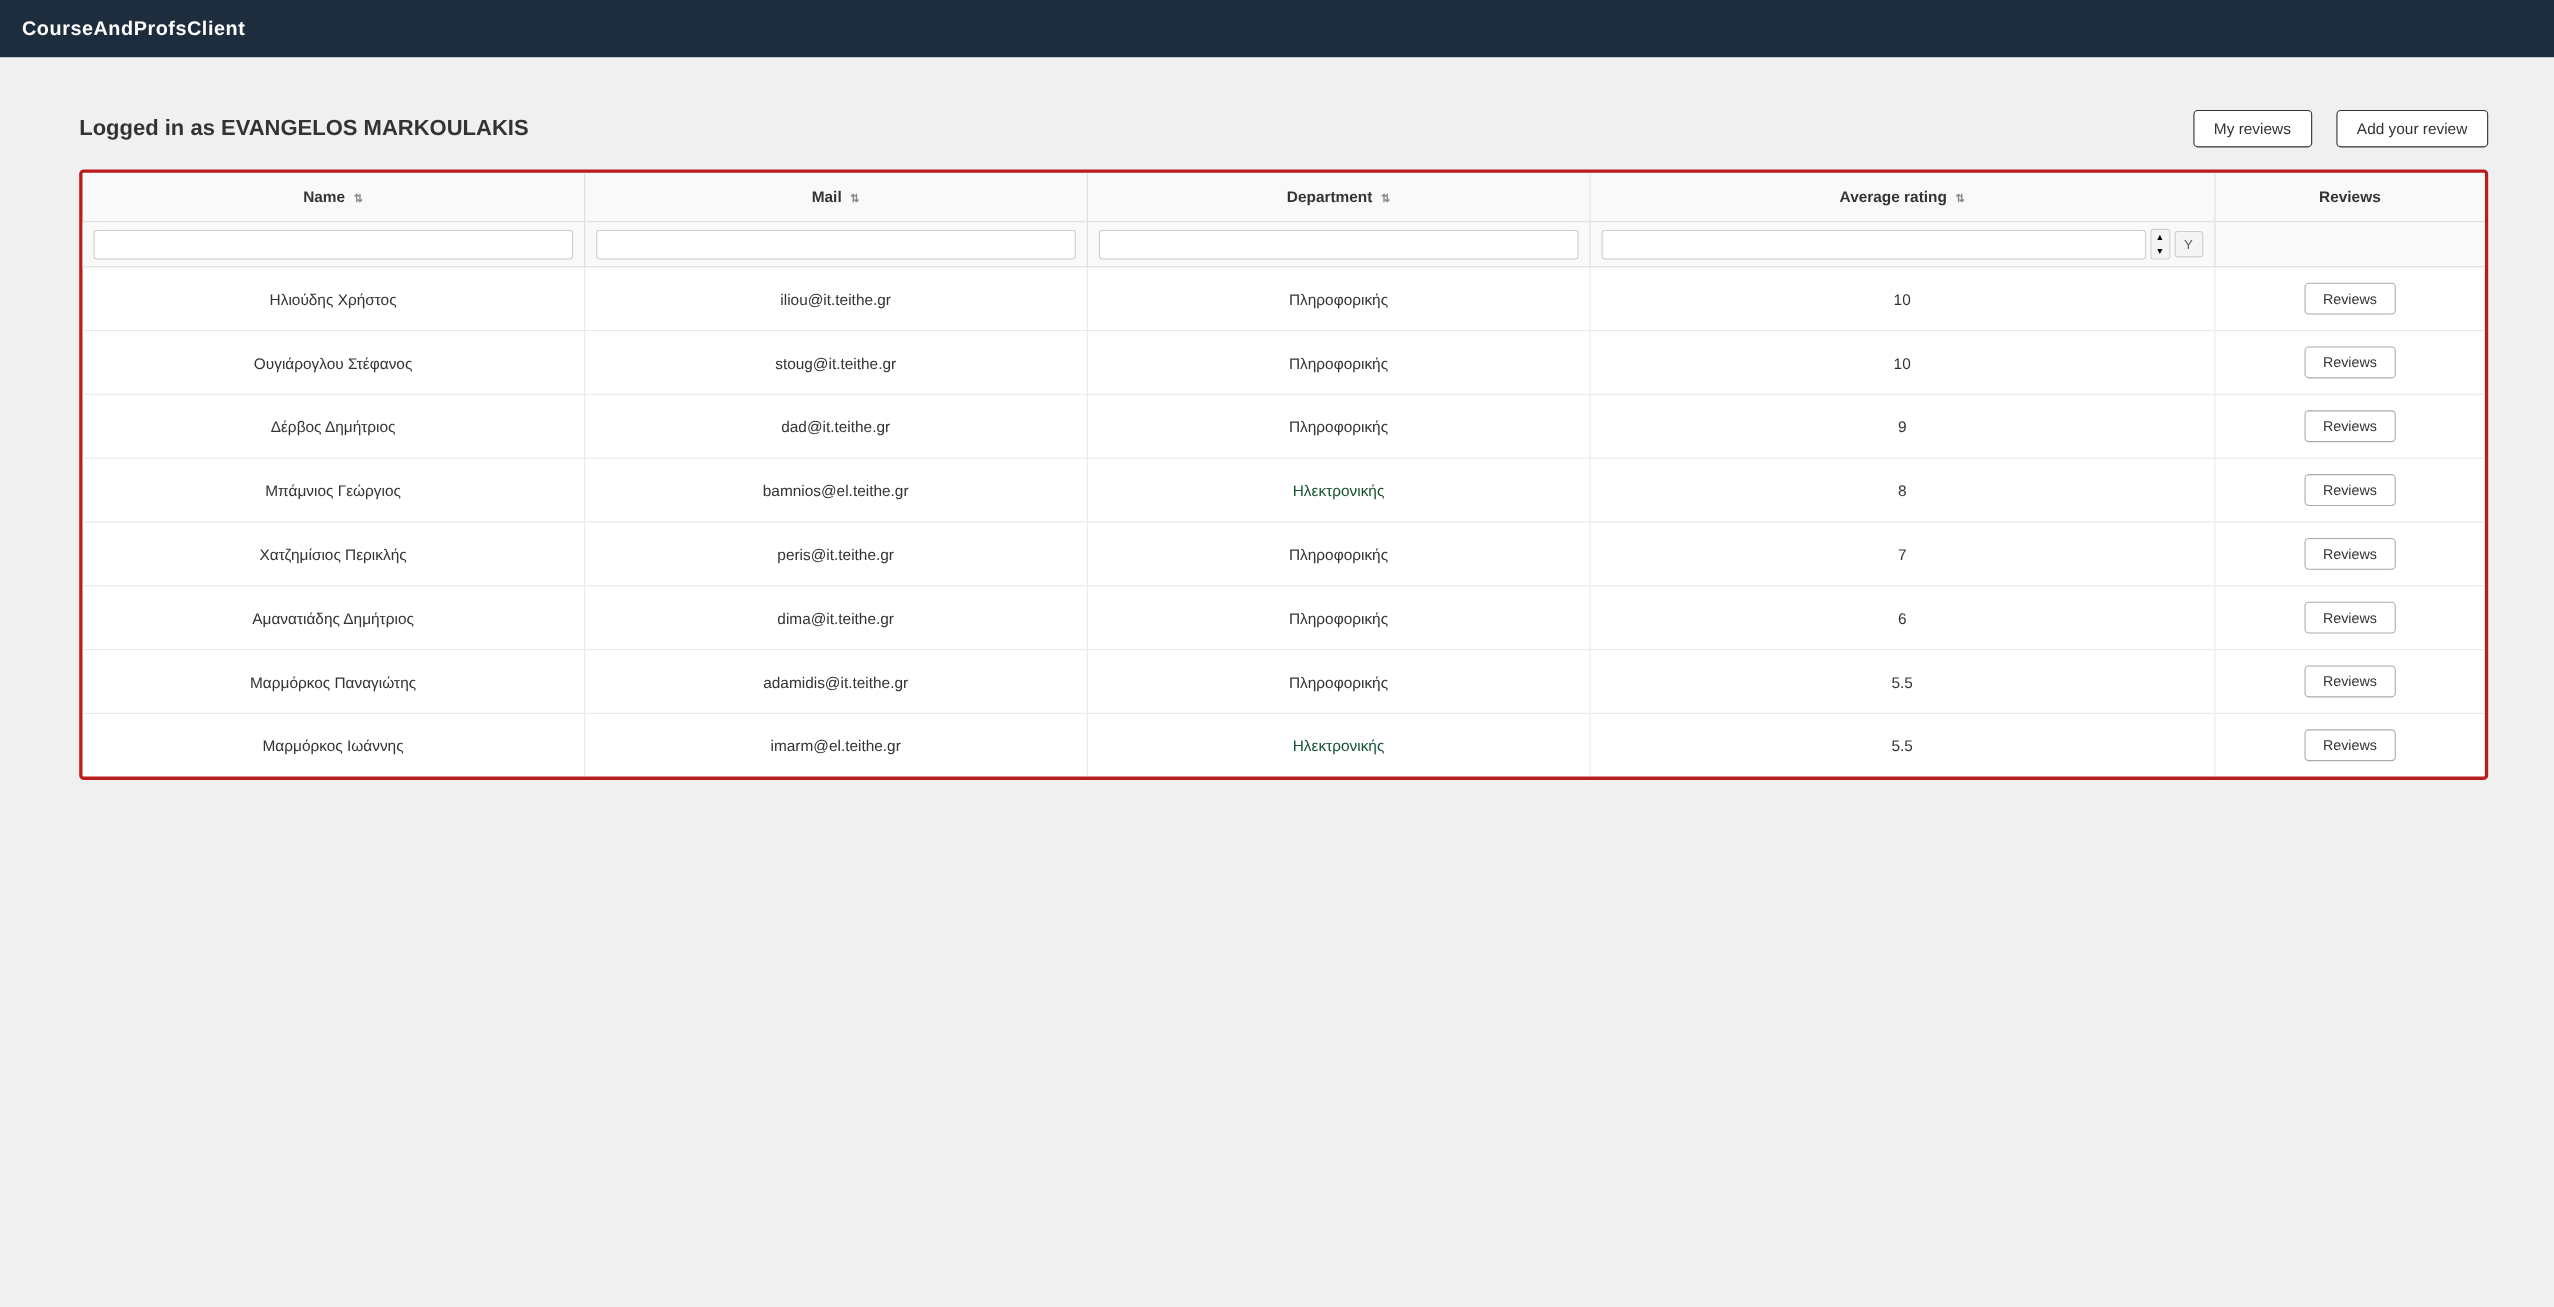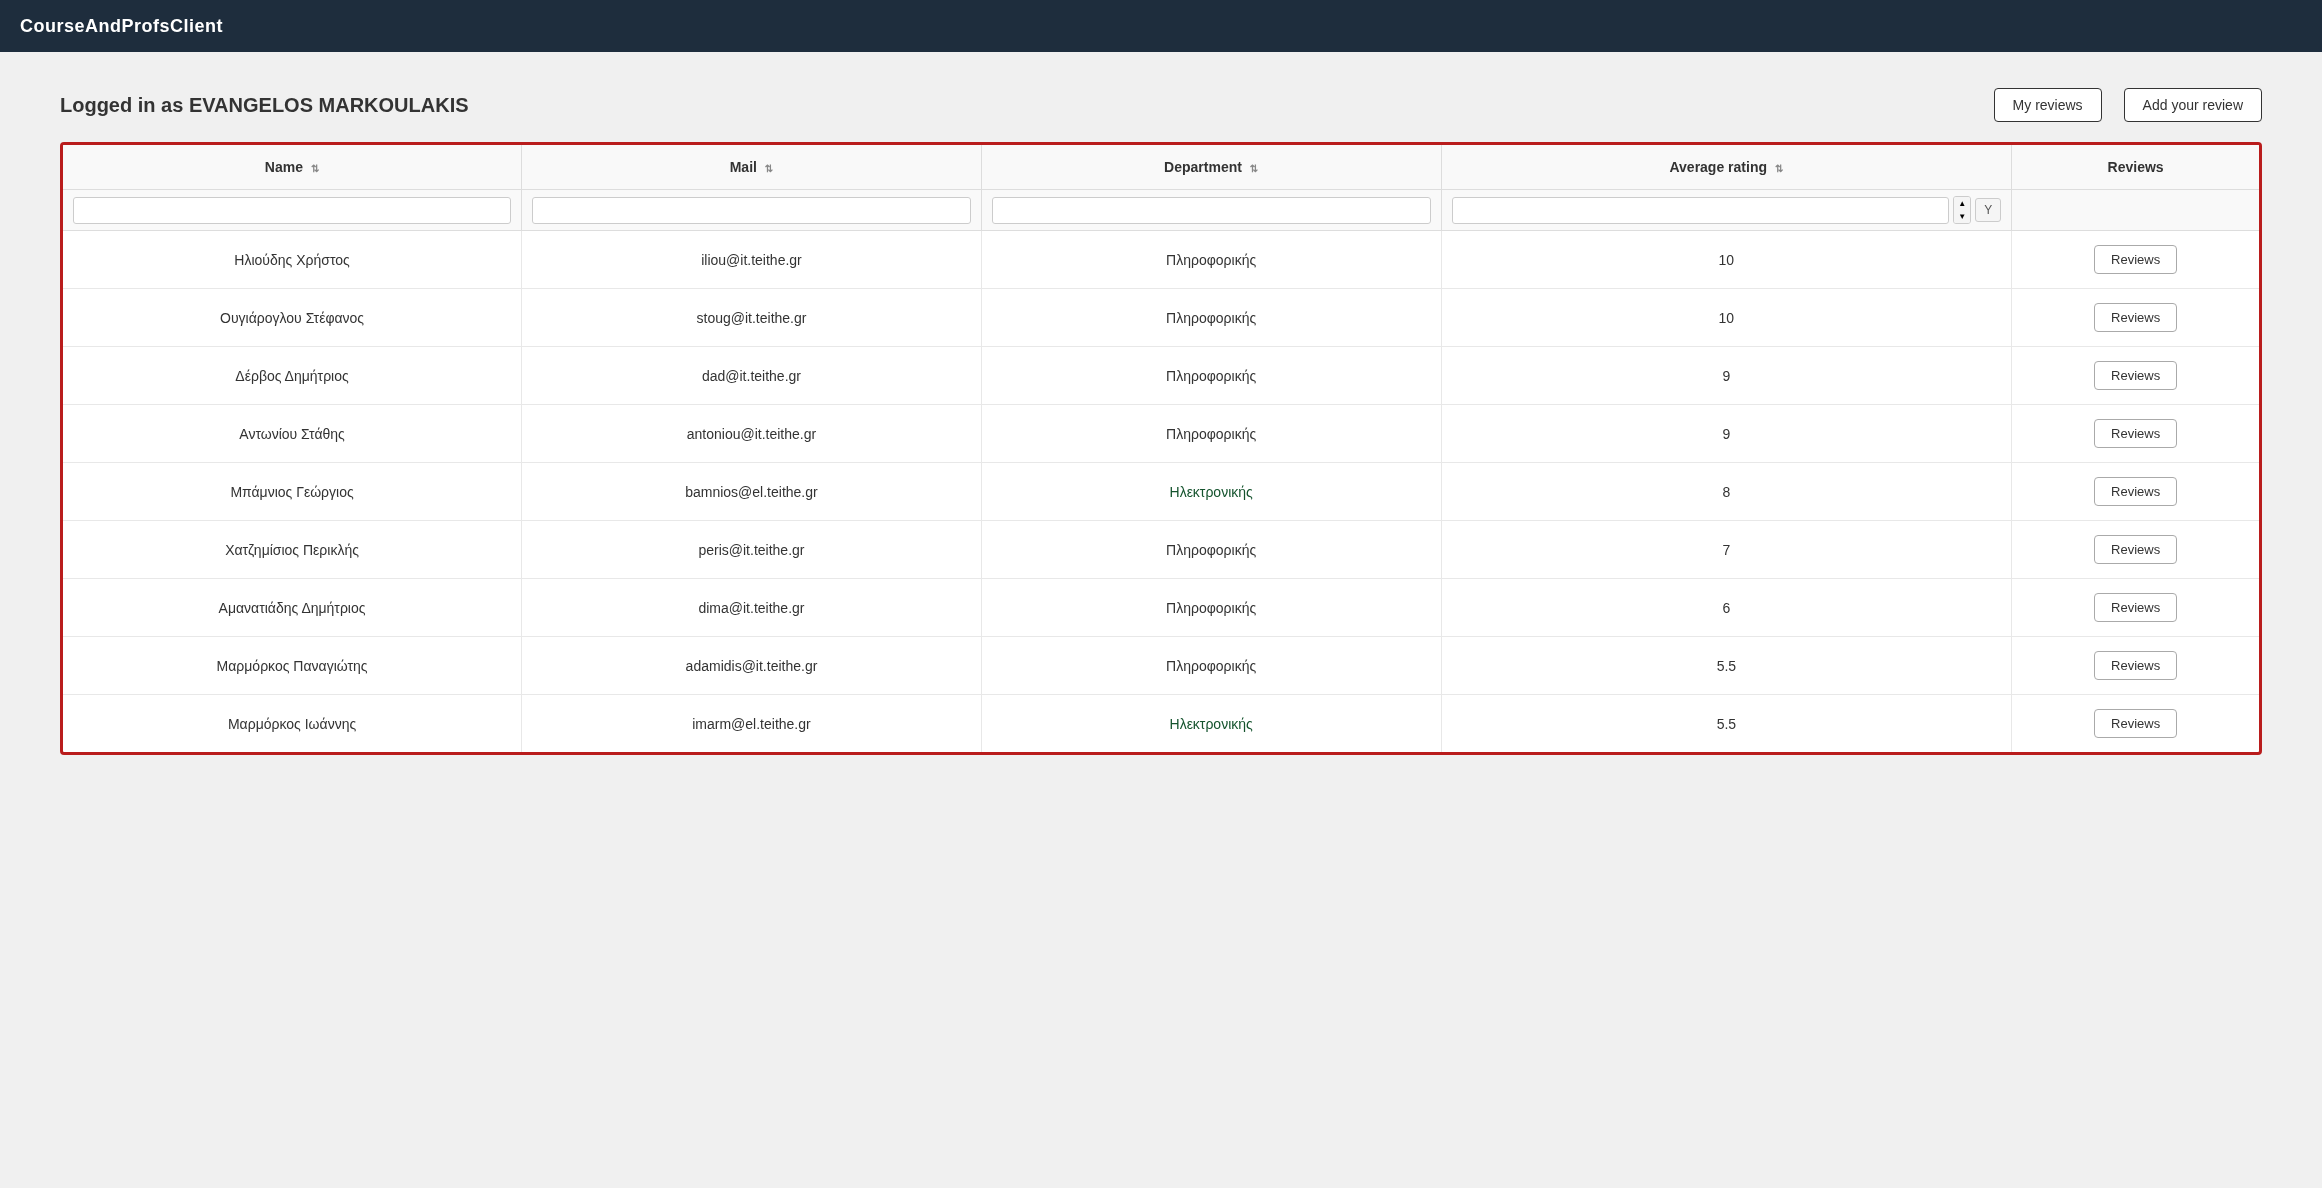--- a/index.html
+++ b/index.html
@@ -24,21 +24,22 @@
     }
 
     .navbar-brand {
       color: #ffffff;
       font-size: 18px;
       font-weight: bold;
       letter-spacing: 0.5px;
     }
 
     .main-content {
-      padding: 36px 60px;
+      padding: 48px 60px;
+      margin-left: 12px;
     }
 
     .top-bar {
       display: flex;
       justify-content: space-between;
       align-items: center;
       margin-bottom: 20px;
     }
 
     .logged-in-text {
@@ -274,27 +275,20 @@
             <td><button class="reviews-btn">Reviews</button></td>
           </tr>
           <tr>
             <td>Δέρβος Δημήτριος</td>
             <td>dad@it.teithe.gr</td>
             <td>Πληροφορικής</td>
             <td>9</td>
             <td><button class="reviews-btn">Reviews</button></td>
           </tr>
           <tr>
-            <td>Αντωνίου Στάθης</td>
-            <td>antoniou@it.teithe.gr</td>
-            <td>Πληροφορικής</td>
-            <td>9</td>
-            <td><button class="reviews-btn">Reviews</button></td>
-          </tr>
-          <tr>
             <td>Μπάμνιος Γεώργιος</td>
             <td>bamnios@el.teithe.gr</td>
             <td class="dept-highlight">Ηλεκτρονικής</td>
             <td>8</td>
             <td><button class="reviews-btn">Reviews</button></td>
           </tr>
           <tr>
             <td>Χατζημίσιος Περικλής</td>
             <td>peris@it.teithe.gr</td>
             <td>Πληροφορικής</td>

